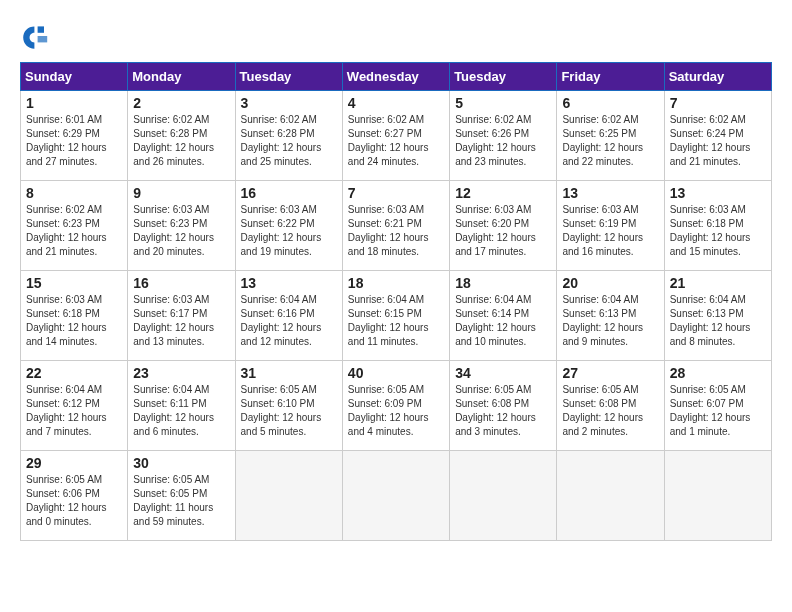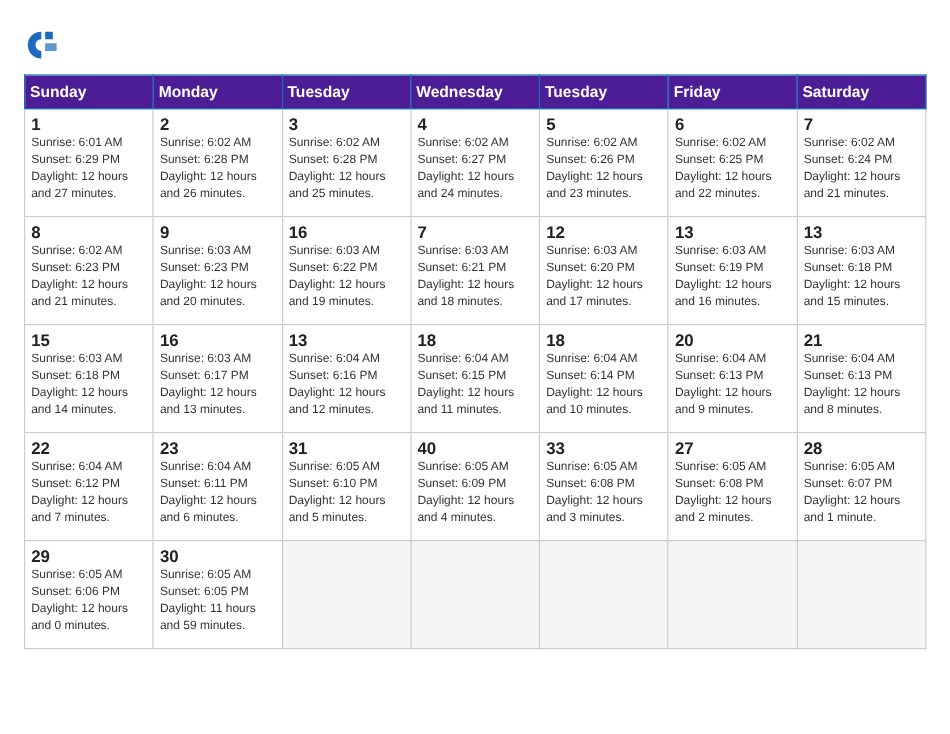--- a/index.html
+++ b/index.html
@@ -302,21 +302,21 @@
 and 5 minutes.</div>
         </td>
         <td>
           <span class="day-num">40</span>
           <div class="day-info" style="white-space: pre-line;">Sunrise: 6:05 AM
 Sunset: 6:09 PM
 Daylight: 12 hours
 and 4 minutes.</div>
         </td>
         <td>
-          <span class="day-num">33</span>
+          <span class="day-num">34</span>
           <div class="day-info" style="white-space: pre-line;">Sunrise: 6:05 AM
 Sunset: 6:08 PM
 Daylight: 12 hours
 and 3 minutes.</div>
         </td>
         <td>
           <span class="day-num">27</span>
           <div class="day-info" style="white-space: pre-line;">Sunrise: 6:05 AM
 Sunset: 6:08 PM
 Daylight: 12 hours

